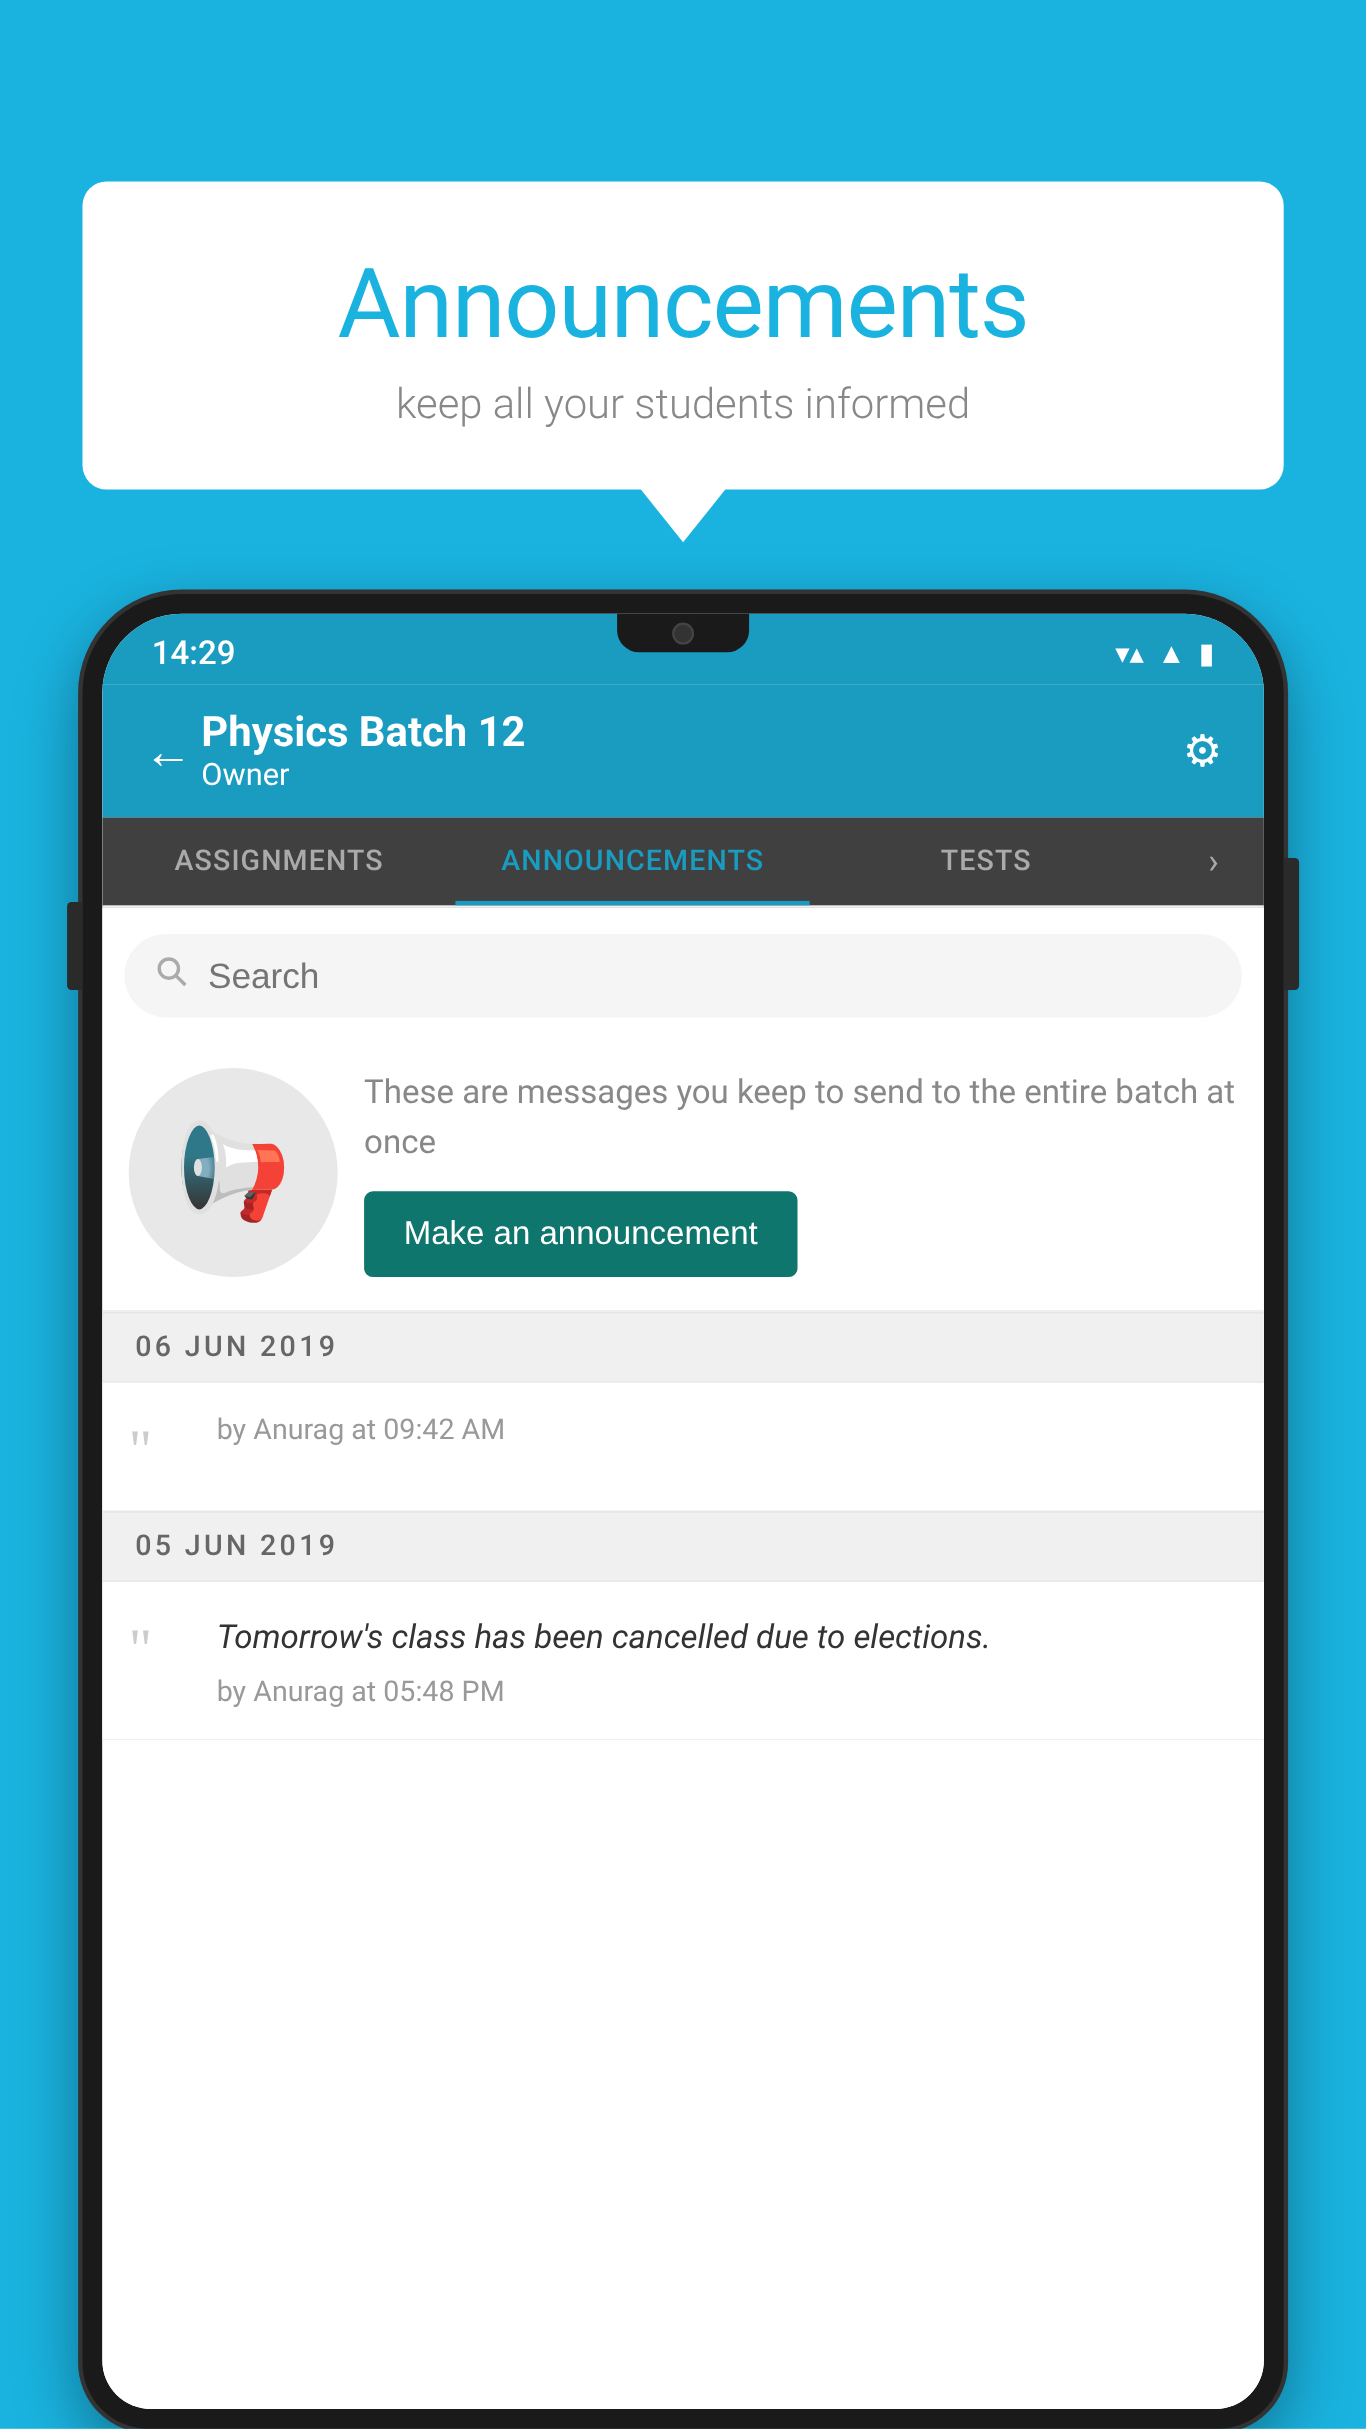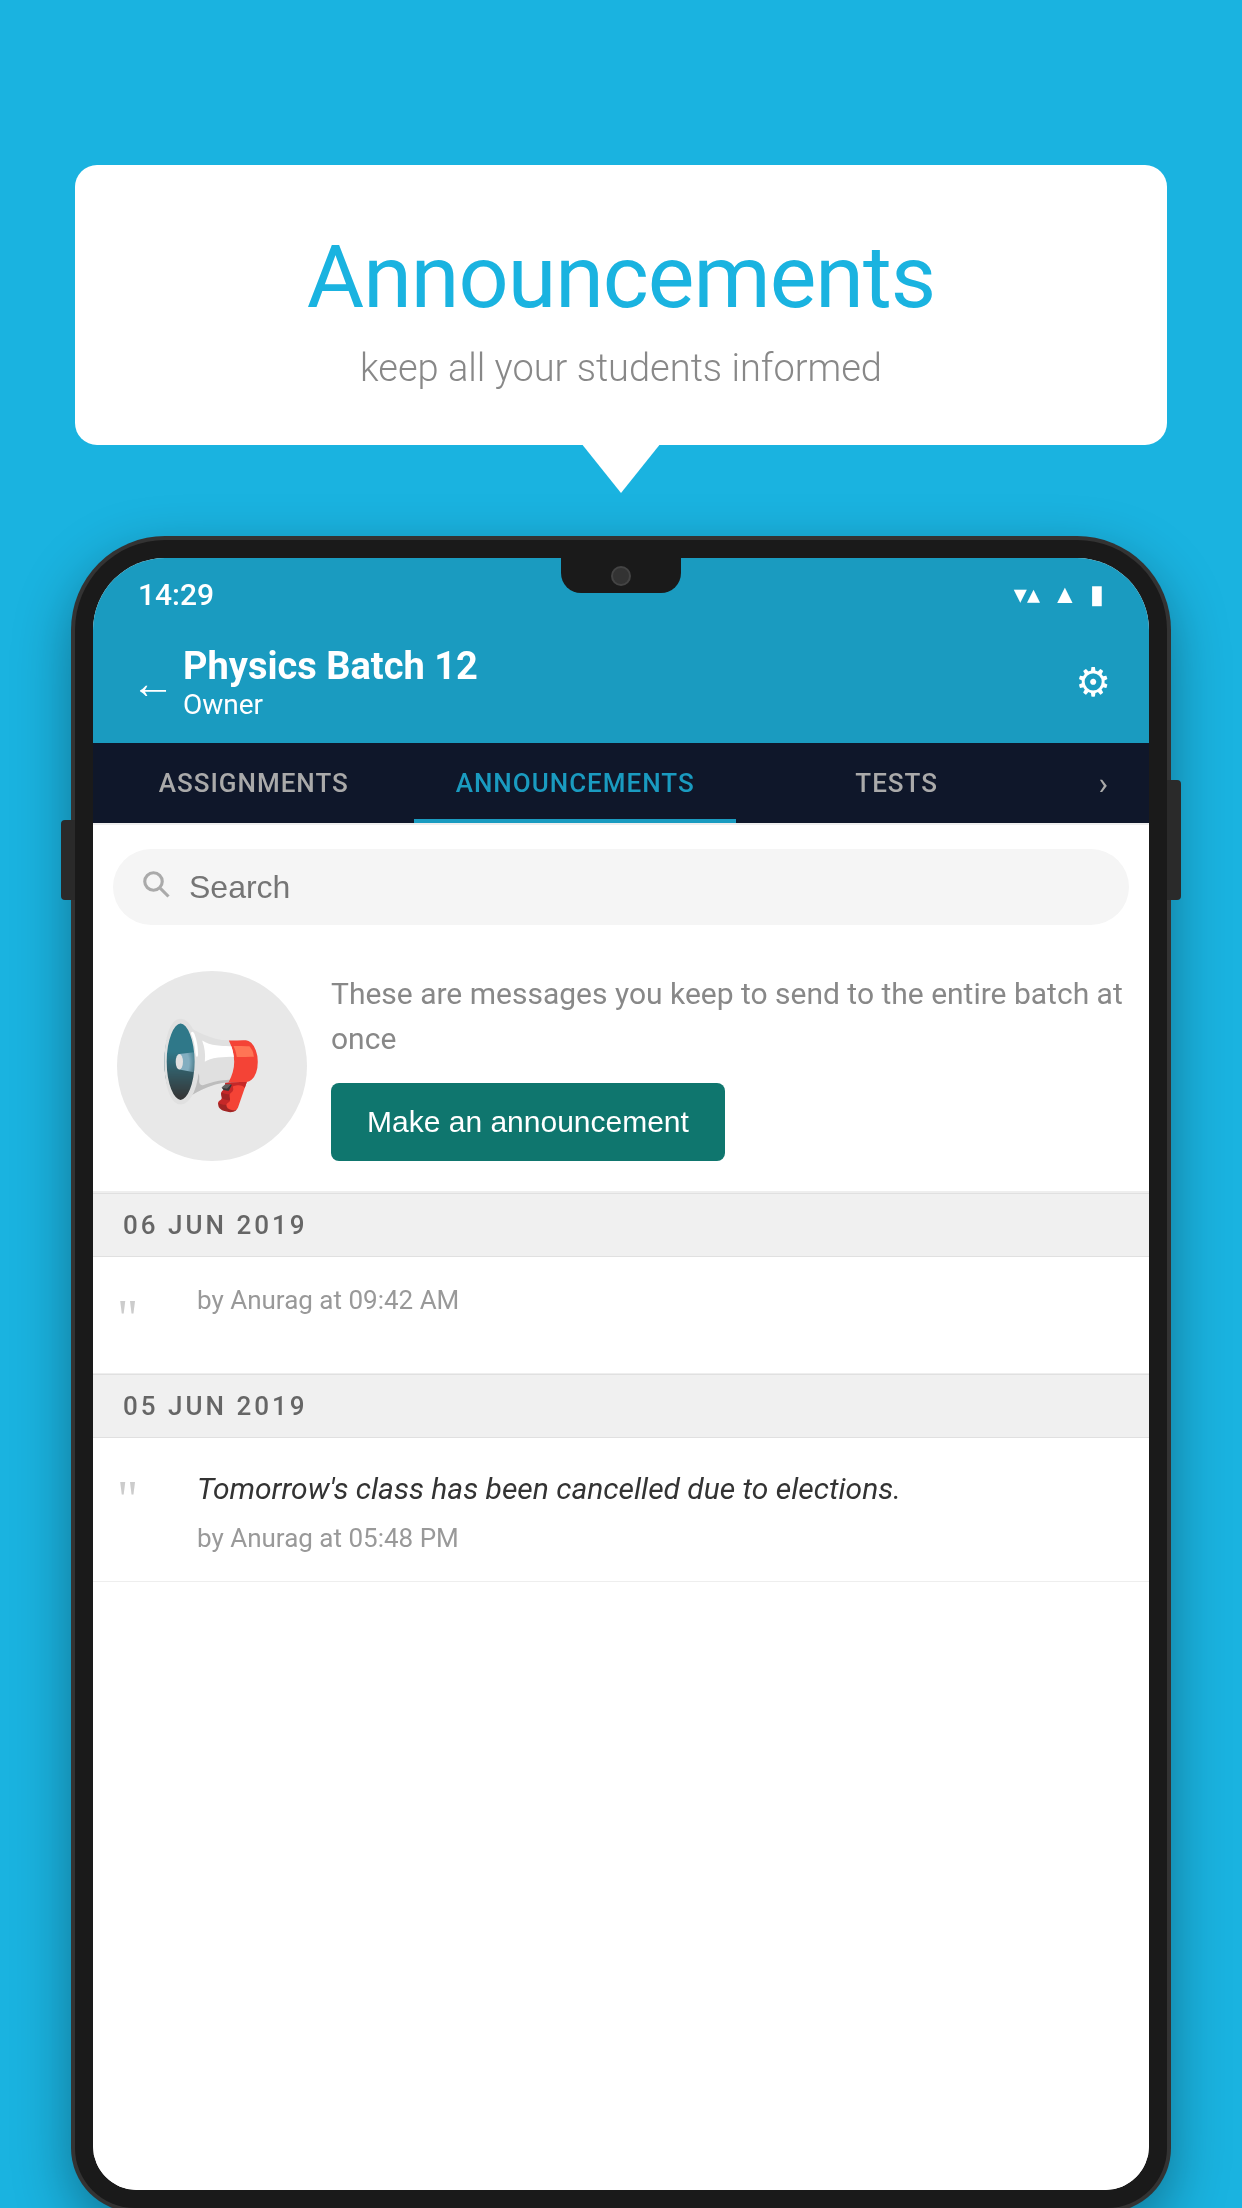--- a/index.html
+++ b/index.html
@@ -170,21 +170,21 @@
     .settings-btn {
       color: white;
       font-size: 40px;
       cursor: pointer;
       padding: 8px;
     }
 
     
     .tabs {
       display: flex;
-      background: #0f172a;
+      background: #404040;
       border-bottom: 2px solid #eee;
       min-height: 82px;
     }
     .tab {
       flex: 1;
       display: flex;
       align-items: center;
       justify-content: center;
       font-size: 26px;
       font-weight: 500;

